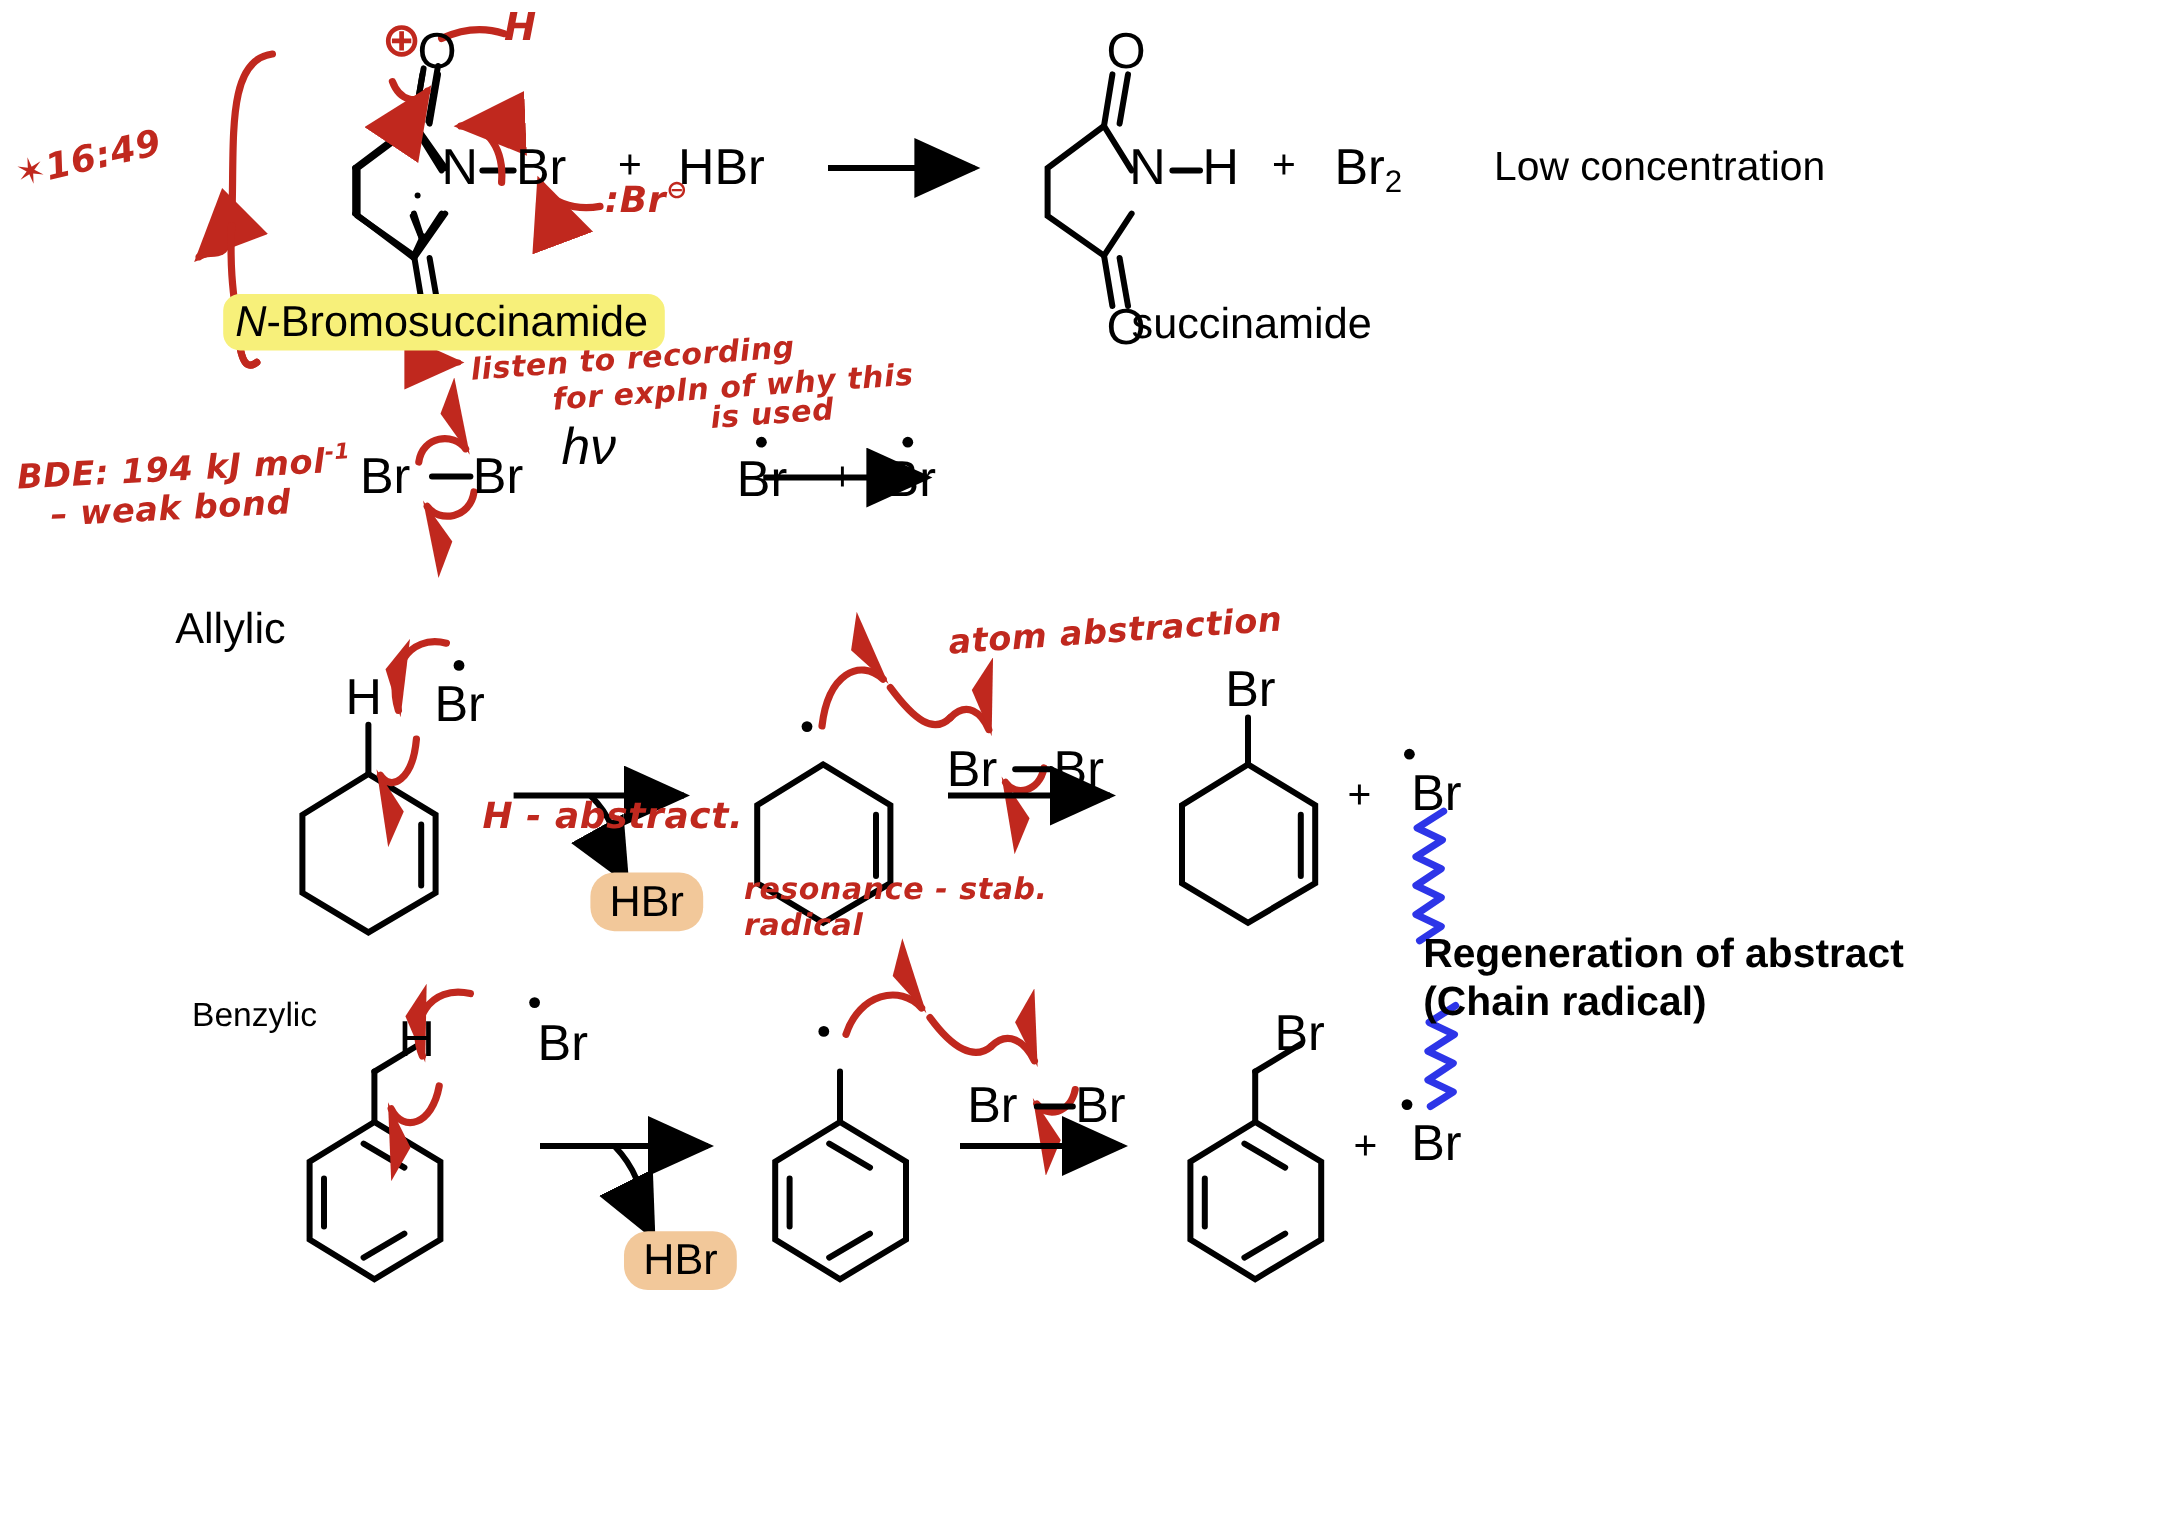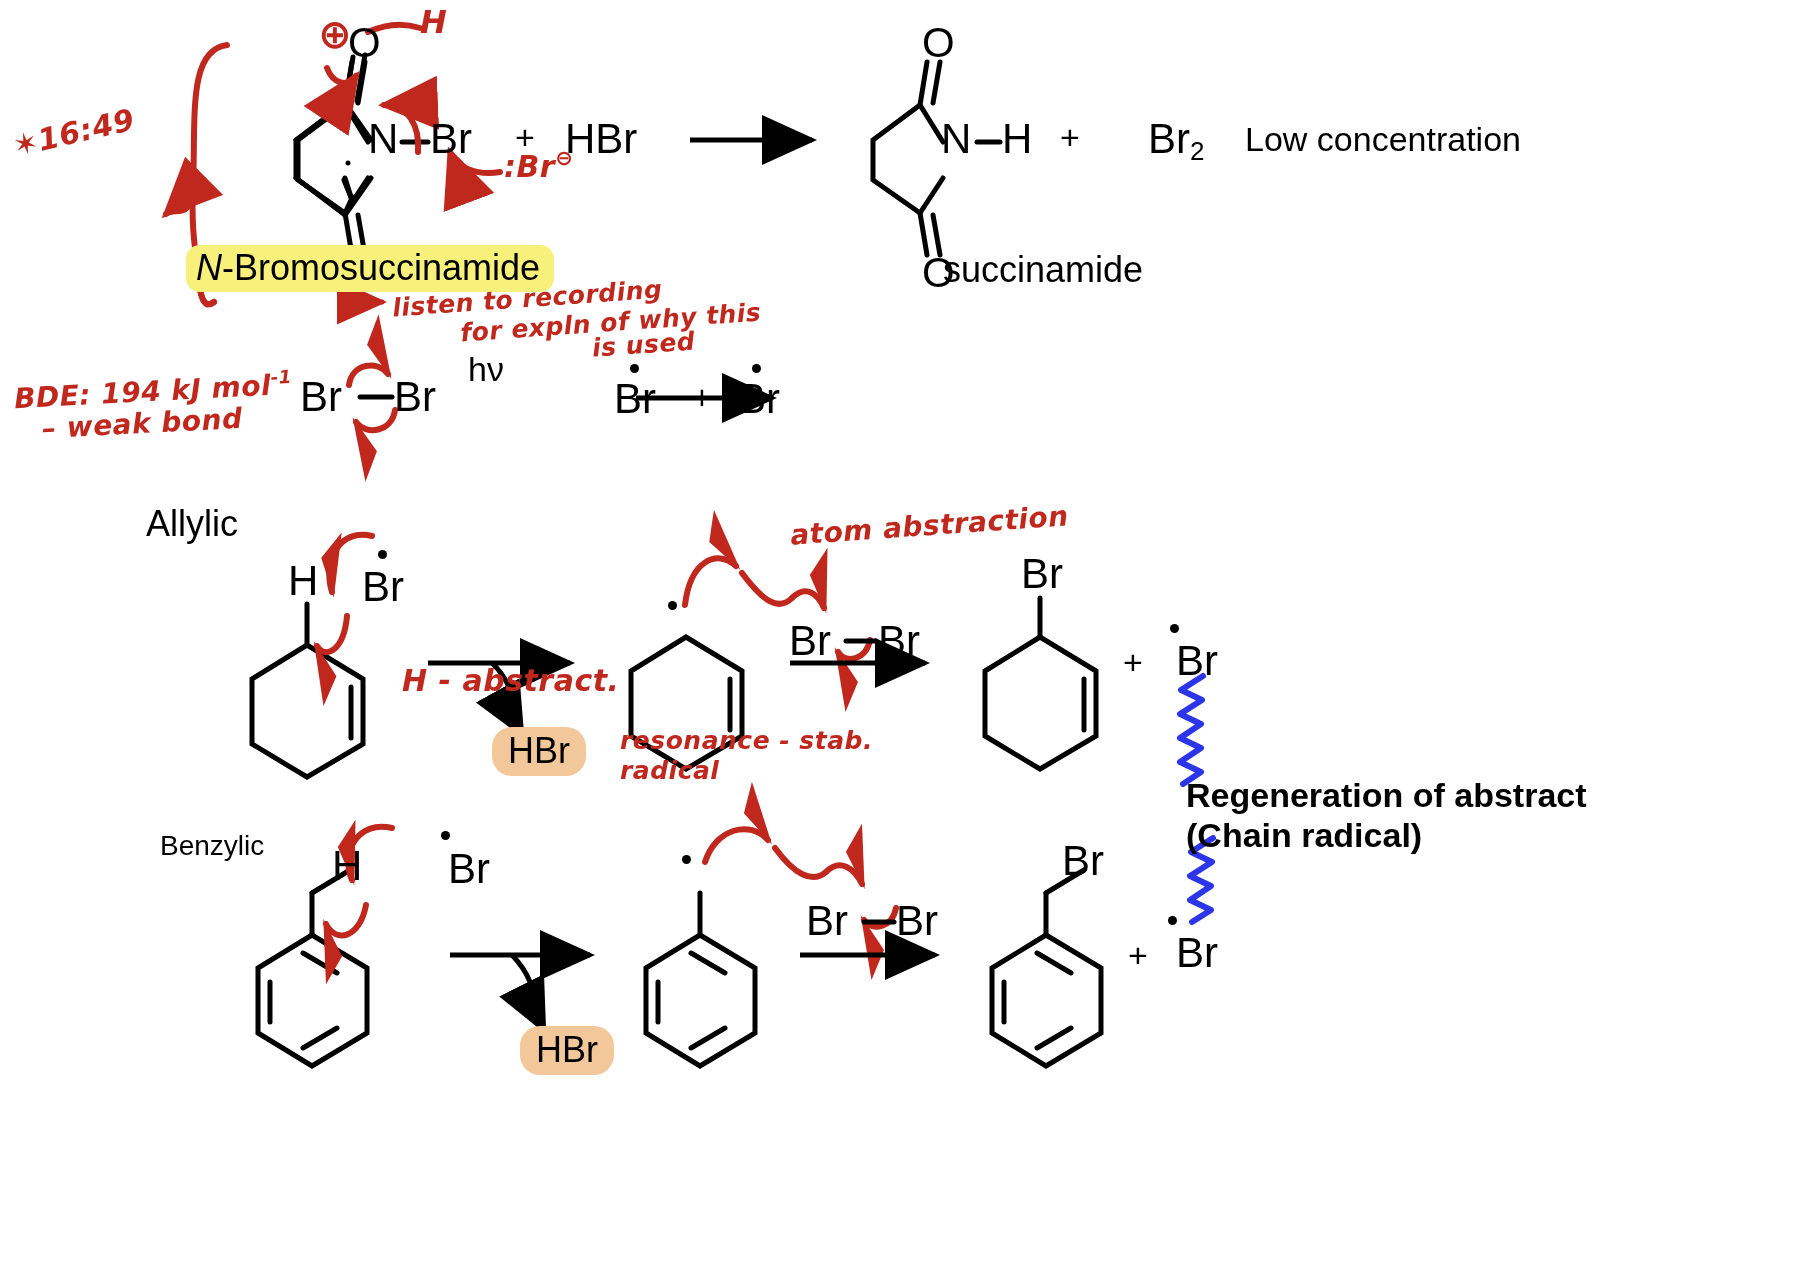--- a/index.html
+++ b/index.html
@@ -258,21 +258,21 @@
   <div class="lbl plain" style="left:515px;top:120px;">+</div>
   <div class="lbl atom" style="left:565px;top:118px;">HBr</div>
 
   <div class="lbl atom" style="left:922px;top:22px;">O</div>
   <div class="lbl atom" style="left:922px;top:252px;">O</div>
   <div class="lbl atom" style="left:941px;top:118px;">N</div>
   <div class="lbl atom" style="left:1002px;top:118px;">H</div>
 
   <div class="lbl plain" style="left:1060px;top:120px;">+</div>
 
-  <div class="lbl atom nobr" style="left:1112px;top:118px;margin-left:36px;">
+  <div class="lbl atom nobr" style="left:1112px;top:118px;">
     <span>Br</span><span class="sub">2</span>
   </div>
 
   <div class="lbl big" style="left:1245px;top:122px;">Low concentration</div>
 
   <div class="lbl big" style="left:943px;top:252px;font-size:36px;">succinamide</div>
 
   <div class="lbl" style="left:186px;top:250px;font-size:36px;">
     <span class="hi-yellow"><span class="ital">N</span><span>-Bromosuccinamide</span></span>
   </div>
@@ -293,21 +293,21 @@
   <div class="lbl hand hand-sm" style="left:460px;top:310px;transform:rotate(-4deg);font-size:25px;">for expln of why this</div>
   <div class="lbl hand hand-sm" style="left:592px;top:332px;transform:rotate(-4deg);font-size:25px;">is used</div>
 
   <div class="lbl hand" style="left:14px;top:375px;font-size:28px;transform:rotate(-3deg);">
     <span>BDE: 194 kJ mol</span><span style="font-size:0.65em;vertical-align:0.6em;">-1</span>
   </div>
   <div class="lbl hand" style="left:42px;top:410px;font-size:28px;transform:rotate(-3deg);">– weak bond</div>
 
   <div class="lbl atom" style="left:300px;top:376px;">Br</div>
   <div class="lbl atom" style="left:394px;top:376px;">Br</div>
-  <div class="lbl plain" style="left:468px;top:352px;font-size:34px;">hν</div>
+  <div class="lbl plain" style="left:468px;top:352px;font-size:43px;font-style:italic;">hν</div>
 
   <div class="dot" style="left:630px;top:364px;"></div>
   <div class="lbl atom" style="left:614px;top:378px;">Br</div>
   <div class="lbl plain" style="left:692px;top:380px;">+</div>
   <div class="dot" style="left:752px;top:364px;"></div>
   <div class="lbl atom" style="left:738px;top:378px;">Br</div>
 
 
   <div class="lbl big" style="left:146px;top:506px;font-size:36px;">Allylic</div>
 

